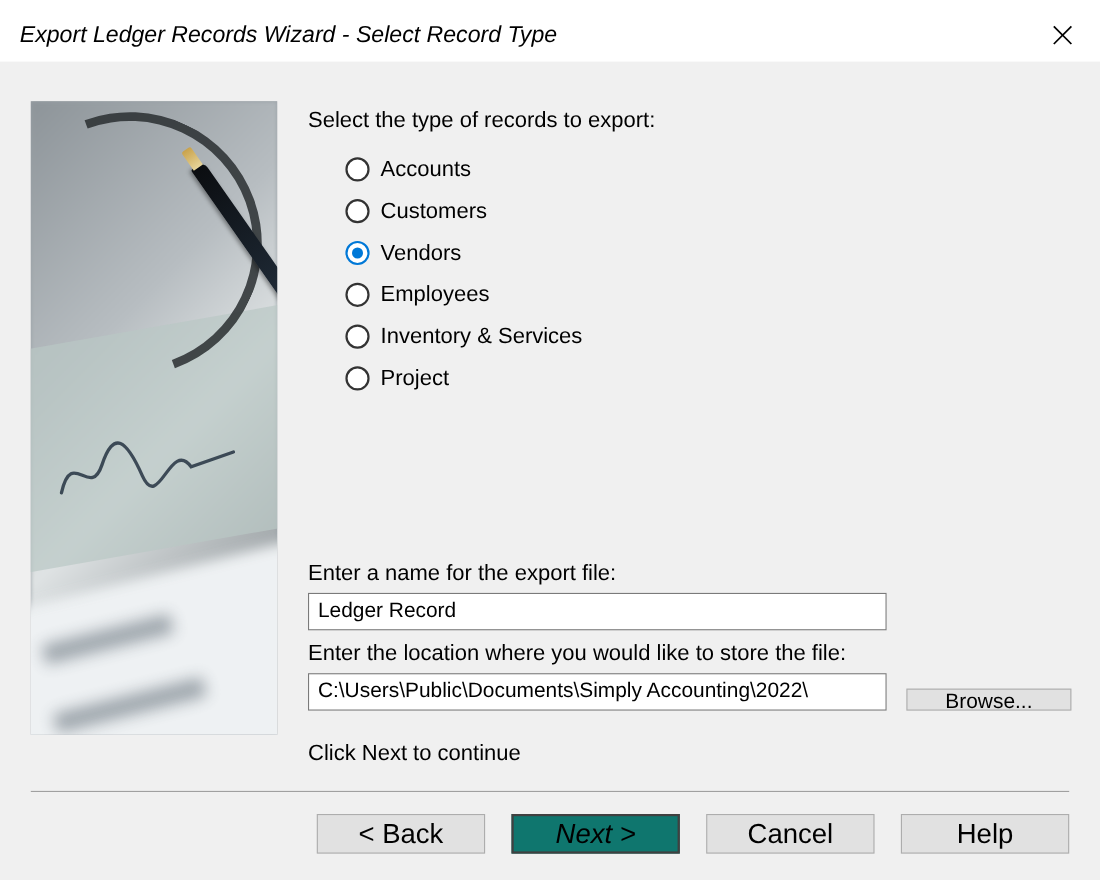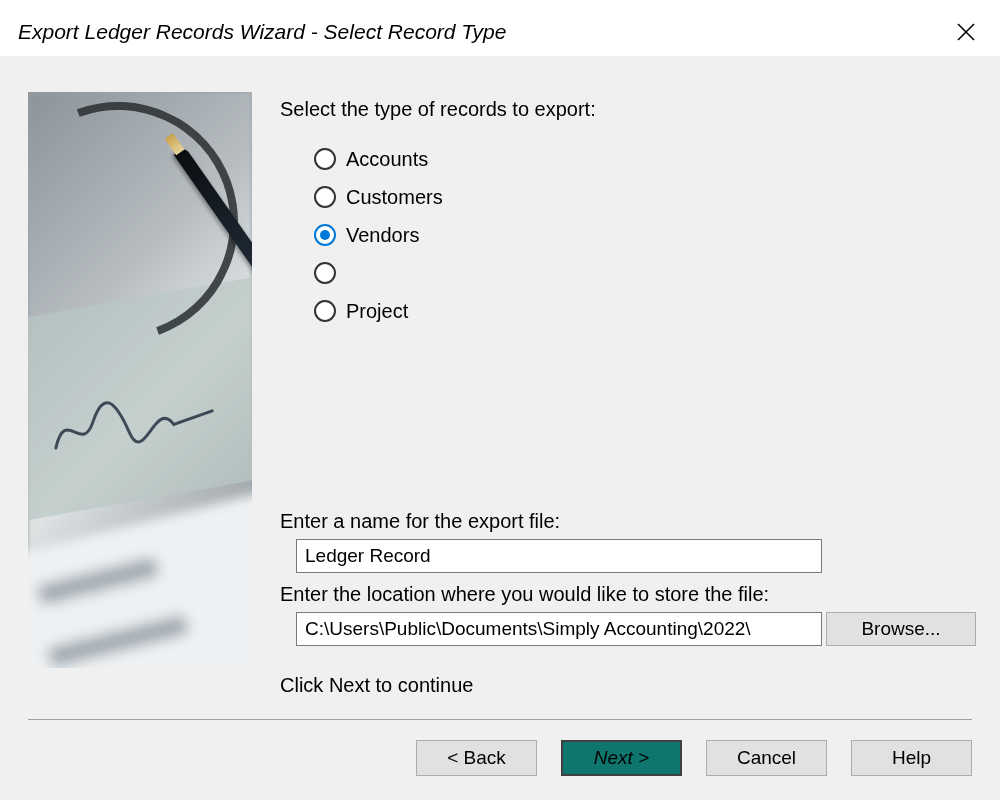--- a/index.html
+++ b/index.html
@@ -126,21 +126,21 @@
   .form-col {
     flex: 1;
     display: flex;
     flex-direction: column;
     font-size: 20px;
     color: #000;
   }
   .prompt1 { margin: 6px 0 22px 0; }
   .radio-group { margin-left: 34px; display:flex; flex-direction:column; gap: 6px; }
   .radio-item {
-    display: flex; align-items: center;
+    display: flex; align-items: flex-start;
     gap: 10px;
     font-size: 20px;
     height: 32px;
     cursor: pointer;
   }
   .radio-circle {
     width: 22px; height: 22px;
     border: 2px solid #333;
     border-radius: 50%;
     display:flex; align-items:center; justify-content:center;
@@ -161,26 +161,25 @@
 
   .field-label { margin: 10px 0 6px 0; font-size: 20px; }
   .text-input {
     width: 526px;
     height: 34px;
     border: 1px solid #7a7a7a;
     background: #ffffff;
     font-size: 19px;
     padding: 2px 8px;
     font-family: inherit;
-    margin-left: 16px;
-  }
-  .loc-row { display:flex; align-items:flex-end; gap: 4px; }
+  }
+  .loc-row { display:flex; align-items:flex-end; gap: 18px; }
   .loc-input { width: 526px; }
   .browse-btn {
-    width: 150px; height: 34px;
+    width: 150px; height: 20px;
     background: #e1e1e1;
     border: 1px solid #adadad;
     font-size: 19px;
     cursor: pointer;
     font-family: inherit;
   }
 
   .continue-text { margin: 28px 0 0 0; font-size: 20px; }
 
   .separator {
@@ -189,24 +188,24 @@
     margin: 22px 28px 0 28px;
   }
 
   .button-row {
     display:flex;
     justify-content: flex-end;
     gap: 24px;
     padding: 20px 28px 24px 28px;
   }
   .wiz-btn {
-    width: 121px; height: 36px;
+    width: 153px; height: 36px;
     background: #e1e1e1;
     border: 1px solid #adadad;
-    font-size: 19px;
+    font-size: 25px;
     font-family: inherit;
     cursor: pointer;
   }
   .wiz-btn.default {
     border: 2px solid #404040;
     background: #0f766e;
     font-style: italic;
   }
 </style>
 </head>
@@ -255,20 +254,25 @@
               <span>Customers</span>
             </div>
             <div class="radio-item selected">
               <span class="radio-circle">
                 <span class="radio-dot"></span>
               </span>
               <span>Vendors</span>
             </div>
             <div class="radio-item">
               <span class="radio-circle"></span>
+              <span>Employees</span>
+            </div>
+            <div class="radio-item">
+              <span class="radio-circle"></span>
+              <span>Inventory &amp; Services</span>
             </div>
             <div class="radio-item">
               <span class="radio-circle"></span>
               <span>Project</span>
             </div>
           </div>
 
         <div class="spacer"></div>
 
         <div class="field-label">Enter a name for the export file:</div>

